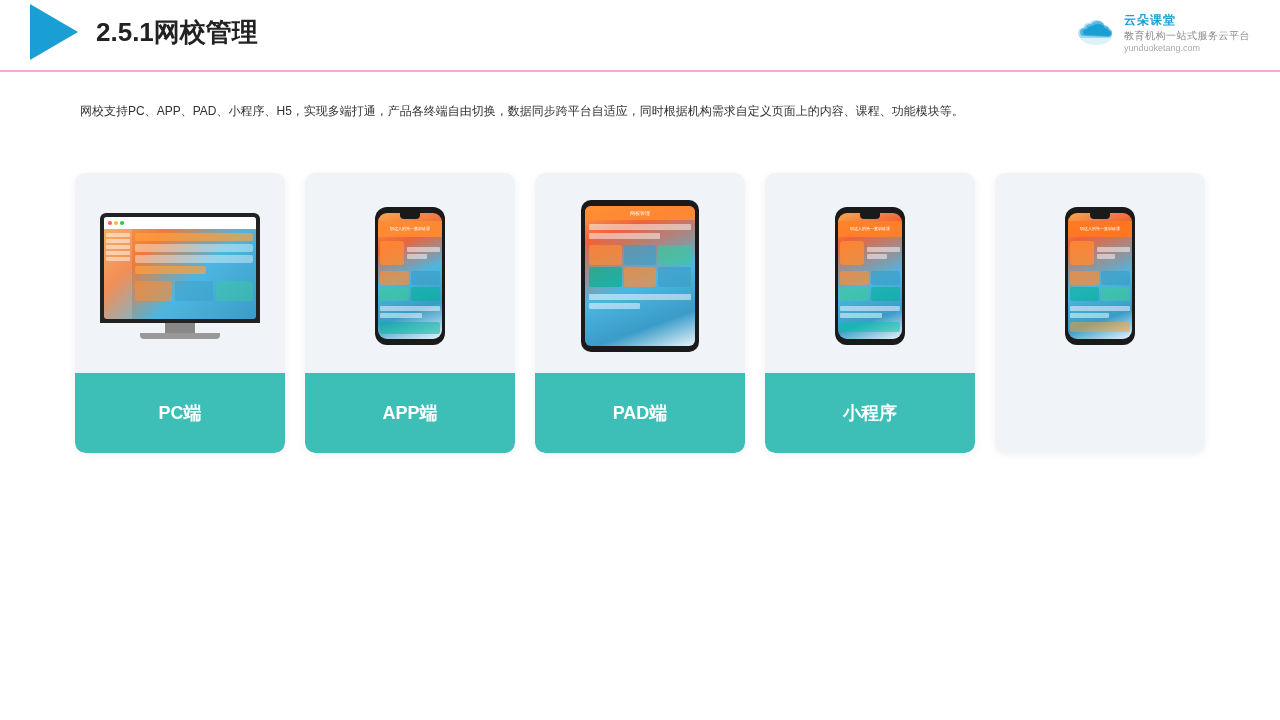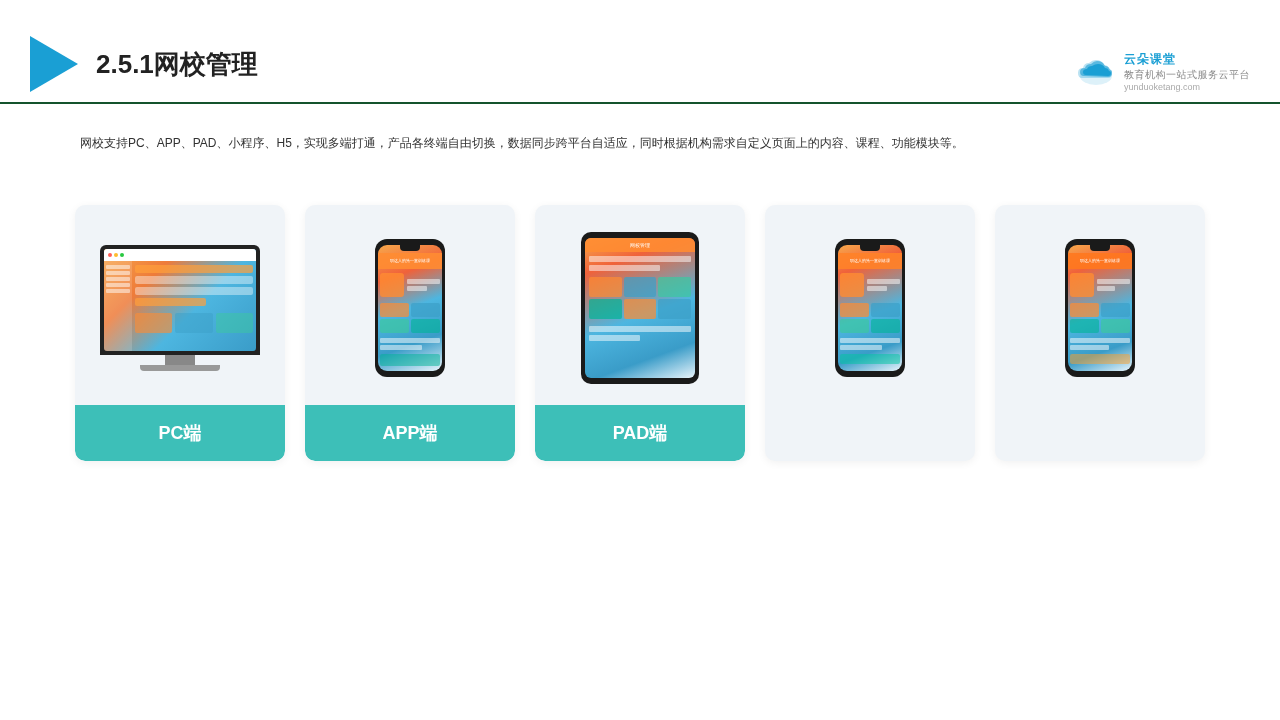--- a/index.html
+++ b/index.html
@@ -7,24 +7,24 @@
       width: 1280px;
       height: 720px;
       background: #fff;
       font-family: 'Microsoft YaHei', 'PingFang SC', sans-serif;
       overflow: hidden;
     }
 
     
     .header {
       display: flex;
-      align-items: flex-end;
+      align-items: center;
       justify-content: space-between;
-      padding: 36px 30px 10px 30px;
-      border-bottom: 2px solid #14532d;
+      padding: 4px 30px 10px 30px;
+      border-bottom: 2px solid #f9a8d4;
     }
     .header-left {
       display: flex;
       align-items: center;
       gap: 18px;
     }
     .logo-triangle {
       width: 0;
       height: 0;
       border-top: 28px solid transparent;
@@ -294,21 +294,21 @@
     .ipad-grid-item.green { background: rgba(60,200,160,0.7); }
 
     
     .card-label {
       width: 100%;
       background: #3dbfb8;
       color: #fff;
       font-size: 18px;
       font-weight: bold;
       text-align: center;
-      padding: 16px 0;
+      padding: 28px 0;
       border-radius: 0 0 10px 10px;
     }
 
     
     .cloud-svg { width: 44px; height: 32px; }
   </style>
 </head>
 <body>
 
 <div class="header">
@@ -463,20 +463,21 @@
                 <div class="phone-grid-item teal"></div>
               </div>
               <div class="phone-row" style="margin-top:3px"></div>
               <div class="phone-row" style="width:70%"></div>
               <div style="height:10px;background:rgba(0,200,160,0.5);border-radius:2px;margin-top:2px"></div>
             </div>
           </div>
         </div>
       </div>
     </div>
+    <div class="card-label">小程序</div>
   </div>
 
   <div class="card">
     <div class="card-image-area">
       <div class="phone-mockup">
         <div class="phone-outer">
           <div class="phone-notch"></div>
           <div class="phone-screen" style="background: linear-gradient(160deg, #f8a84b 0%, #f0623a 20%, #4db6e0 55%, #3a9cc8 80%, #e8f4fb 100%)">
             <div class="phone-header-mock" style="background:rgba(255,120,30,0.9)">
               <div class="phone-header-text">职达人的第一堂训练课</div>

